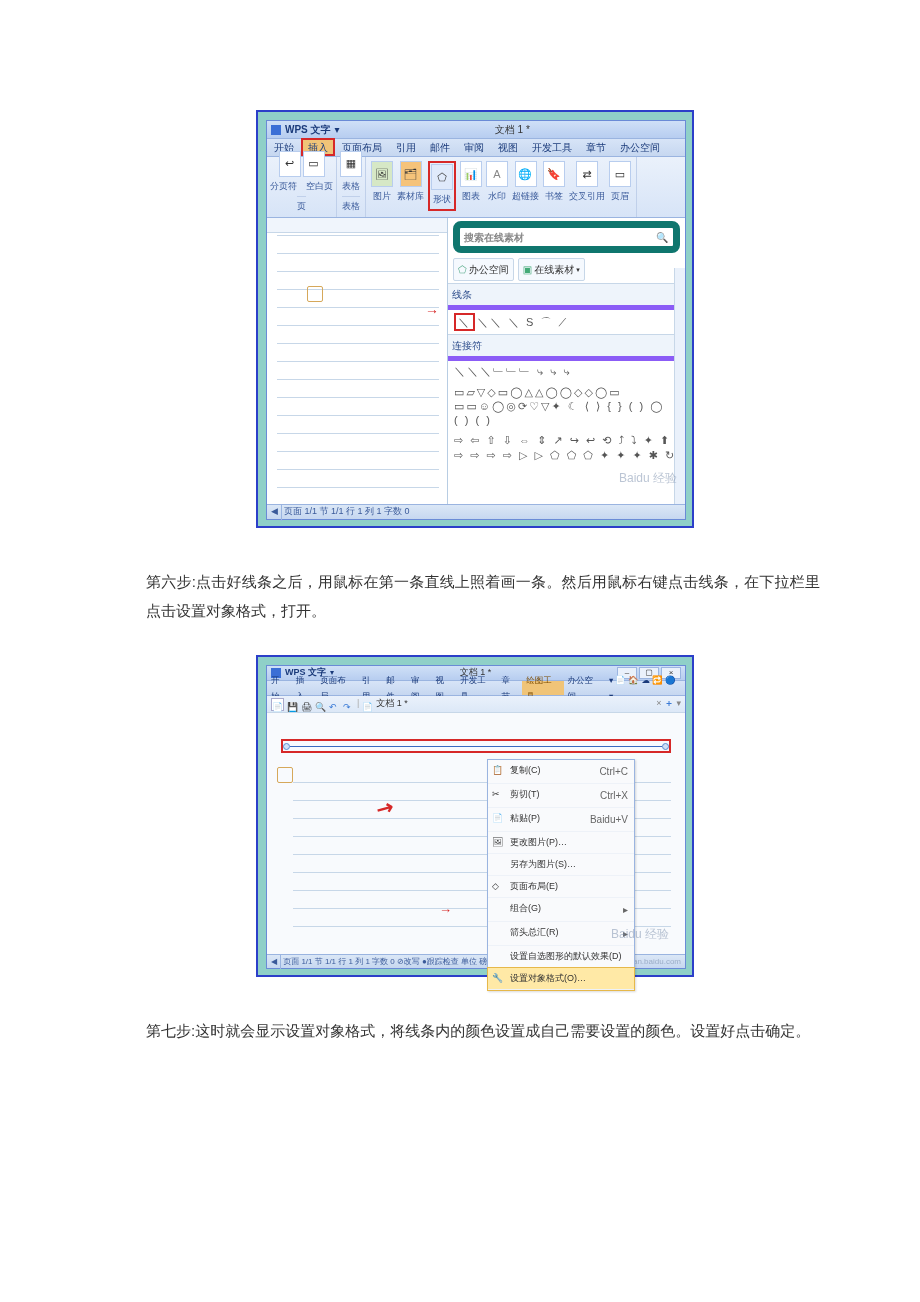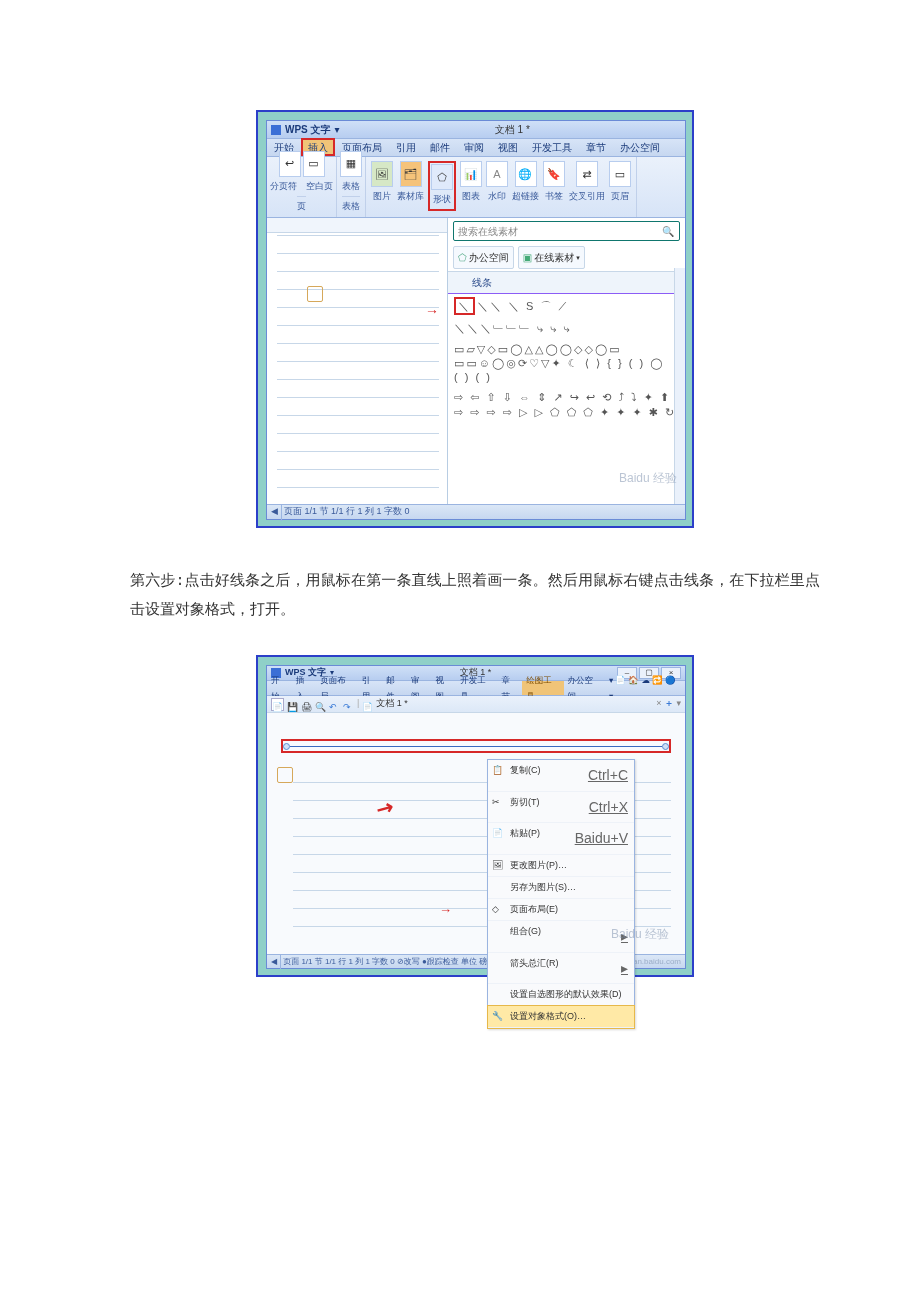--- a/index.html
+++ b/index.html
@@ -118,37 +118,37 @@
   }
   .shape-panel {
     flex: 1;
     background: #fff;
     display: flex;
     flex-direction: column;
     font-size: 10px;
   }
   .search {
     margin: 3px 5px; height: 18px;
-    border: 1px solid #0f766e; border-radius: 2px;
+    border: 7px solid #0f766e; border-radius: 8px;
     display: flex; align-items:center; padding: 0 4px;
-    color: #888; justify-content: space-between;
+    color: #888; justify-content: space-between; font-weight: bold;
   }
   .btnbar {
     display: flex; gap: 4px; padding: 2px 5px;
   }
   .smbtn {
     border: 1px solid #c7d7e8; border-radius: 2px;
     padding: 1px 4px; background: #f5f9fe;
     display:flex;align-items:center;gap:2px;
   }
   .shape-cat {
     border-top: 1px solid #c7d7e8;
-    border-bottom: 1px solid #8b5cf6;
+    border-bottom: 5px solid #8b5cf6;
     background: #eef4fb;
-    padding: 1px 24px;
+    padding: 1px 4px;
     color: #2a4a8a;
   }
   .shape-row {
     padding: 3px 6px;
     color: #555;
     font-size: 11px;
     letter-spacing: 2px;
     font-family: "Segoe UI Symbol", sans-serif;
     line-height: 1.3;
   }
@@ -248,32 +248,31 @@
     border-bottom: 1px solid #eef2f8;
   }
   .ctx-item .ic {
     position:absolute; left:4px; top:2px;
     width:12px;height:12px;
   }
   .ctx-item.hl {
     background: #ffe9a6;
     outline: 1px solid #e6b84a;
   }
-  .shortcut { color:#666; font-size:14px;text-decoration:underline;}
+  .shortcut { color:#666; font-size:10px;}
   .winctrl {
     display:flex;gap:2px;margin-left:auto;
   }
   .winctrl span {
     width:18px;height:10px;border:1px solid #9ab4e0;background:#eaf1fb;
     display:inline-flex;align-items:center;justify-content:center;font-size:8px;
   }
   .para {
-    margin: 10px 0 12px 0;
+    margin: 10px 0 12px 16px;
     text-align: justify;
-    font-family: Liberation Mono, monospace;
   }
 </style>
 </head>
 <body>
 
 <div class="page">
 
   <div class="fig-wrap">
     <div class="teal-frame fig1">
       <div class="fig1-inner" style="position:relative;">
@@ -378,20 +377,21 @@
               <div class="smbtn">
                   <span style="color:#4a7;">▣</span>
                   <span>在线素材</span>
                   <span style="font-size:7px;">▾</span>
                 </div>
             </div>
 
             <div class="shape-cat">线条</div>
             <div class="shape-row"><span class="sel-box">＼</span><span>＼＼ ＼ S ⌒ ⟋</span></div>
 
+            <div class="shape-cat">连接符</div>
             <div class="shape-row">＼＼＼﹂﹂﹂ ⤷ ⤷ ⤷</div>
 
             <div class="shape-row" style="white-space:pre-wrap;">▭▱▽◇▭◯△△◯◯◇◇◯▭
 ▭▭☺◯◎⟳♡▽✦ ☾ ⟨ ⟩ { } ( ) ◯
 ( ) ( )</div>
 
             <div class="shape-row" style="white-space:pre-wrap;">⇨ ⇦ ⇧ ⇩ ⇔ ⇕ ↗ ↪ ↩ ⟲ ⤴ ⤵ ✦ ⬆
 ⇨ ⇨ ⇨ ⇨ ▷ ▷ ⬠ ⬠ ⬠ ✦ ✦ ✦ ✱ ↻</div>
 
             <span style="position:absolute;right:0;top:50px;bottom:0;width:10px;background:#eaf1fb;border-left:1px solid #c7d7e8;"></span>
@@ -517,14 +517,15 @@
           <span style="border-right:1px solid #9ab4e0;padding-right:3px;">◀</span>
           <span>页面 1/1  节 1/1  行 1  列 1  字数 0  ⊘改写  ●跟踪检查  单位 磅</span>
           <span style="flex:1"></span>
           <span style="color:rgba(120,140,170,.6);">jingyan.baidu.com</span>
         </div>
         <div style="position:absolute;right:16px;bottom:22px;color:rgba(120,140,170,.5);font-size:12px;">Baidu 经验</div>
       </div>
     </div>
   </div>
 
+  <p class="para">第七步:这时就会显示设置对象格式，将线条内的颜色设置成自己需要设置的颜色。设置好点击确定。</p>
 
 </div>
 
 </body></html>

